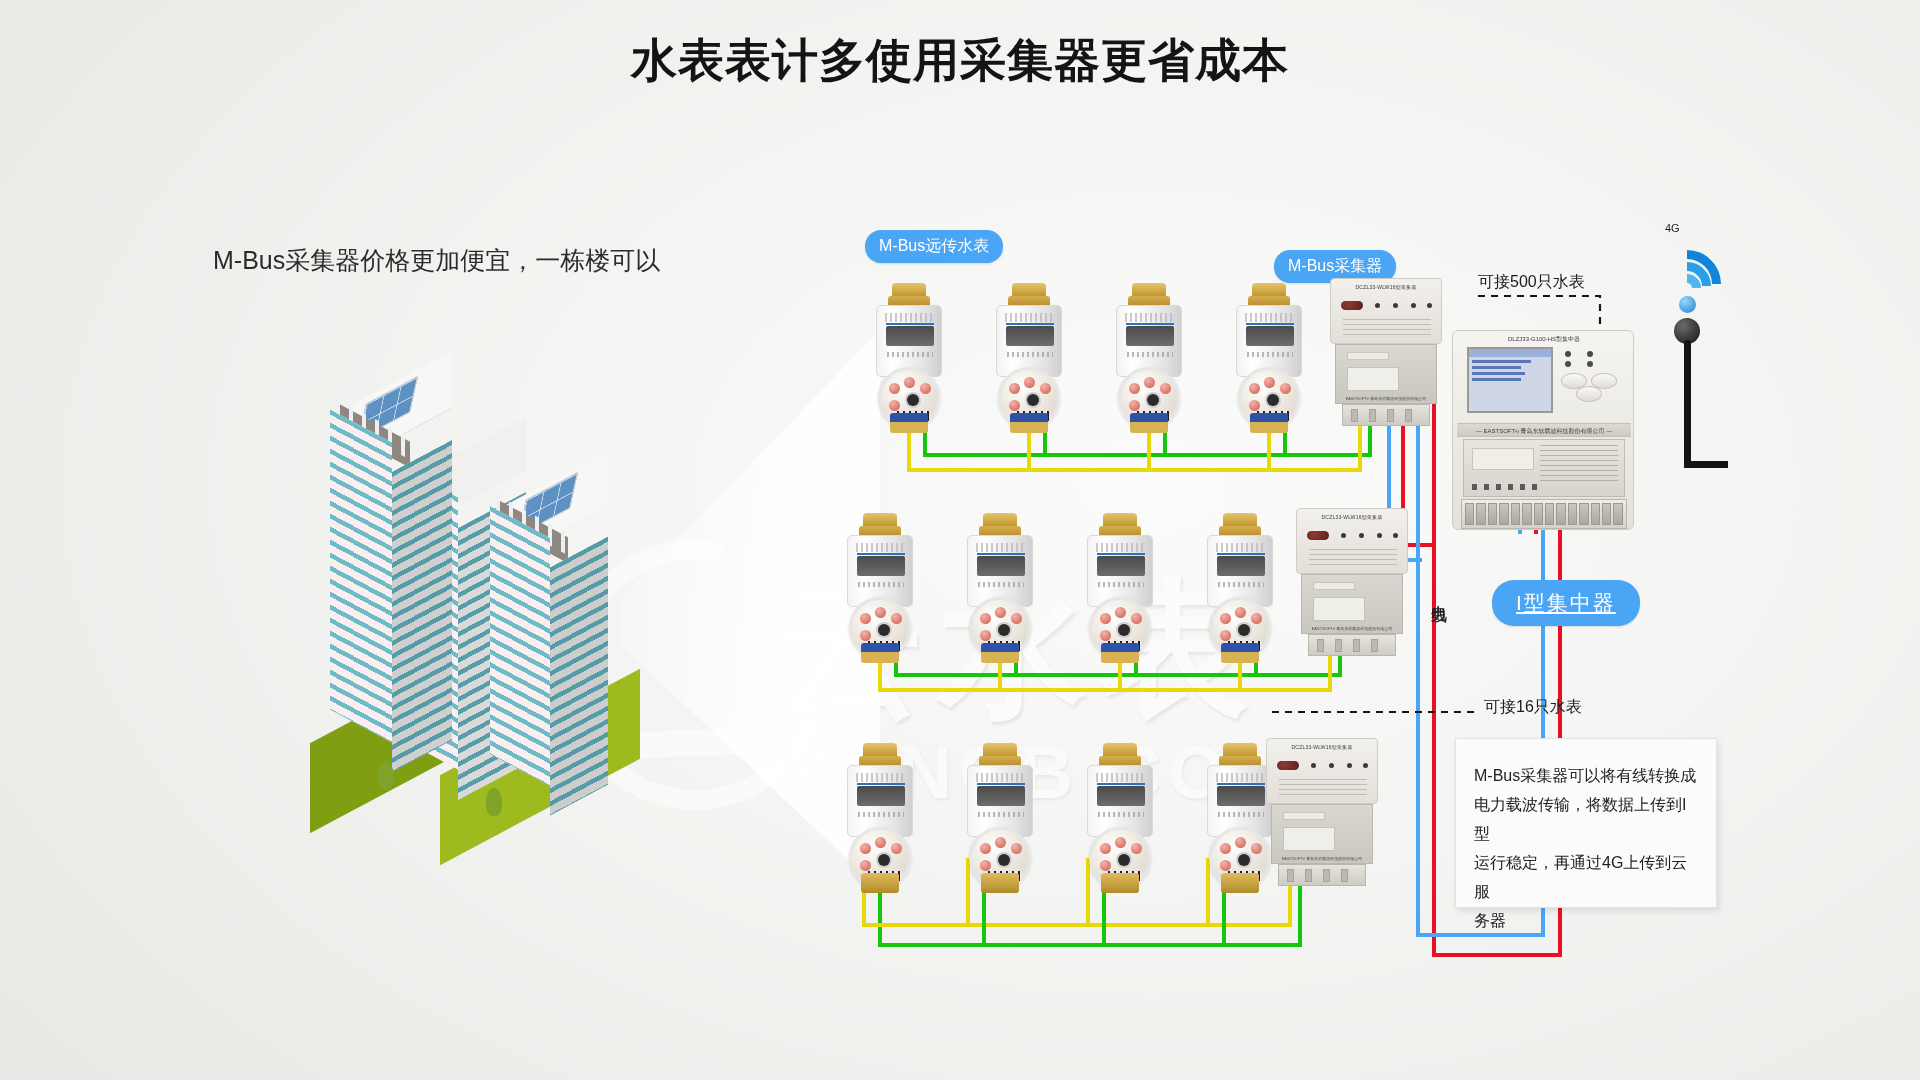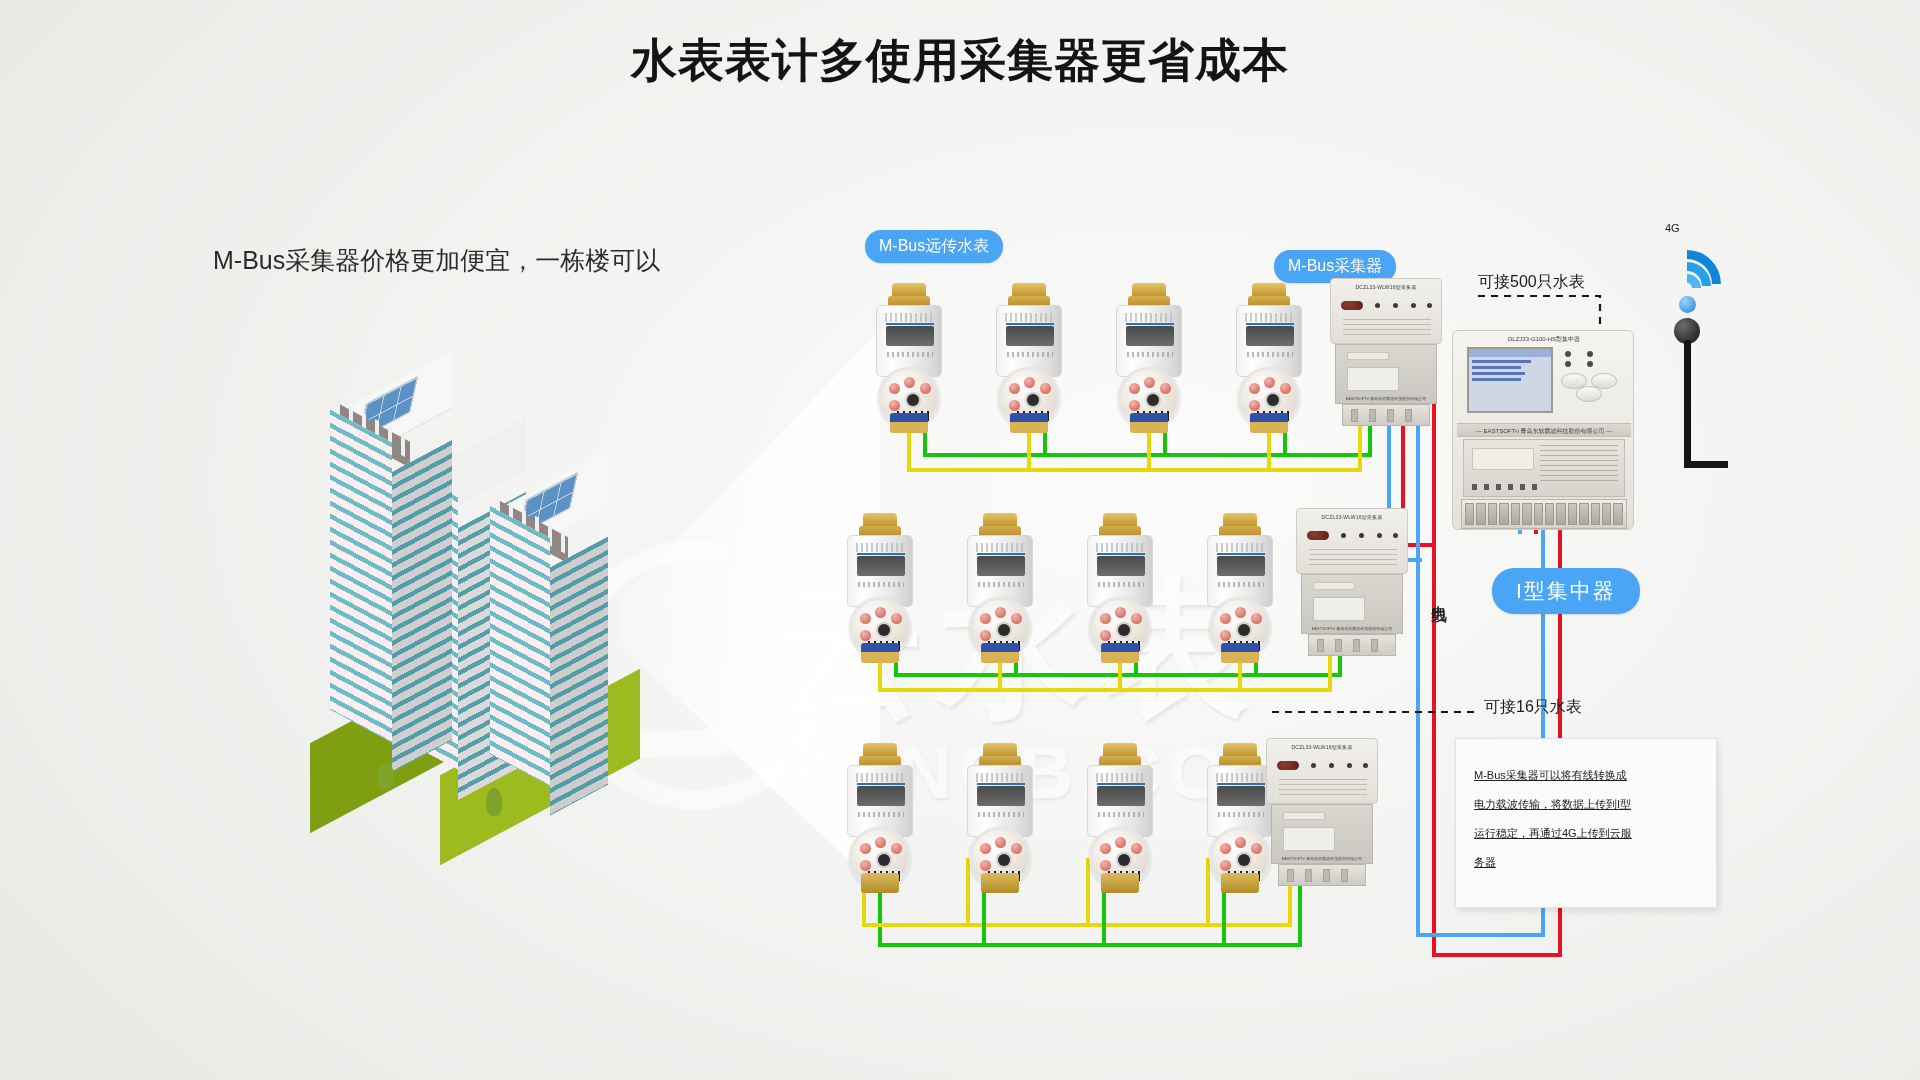--- a/index.html
+++ b/index.html
@@ -272,21 +272,21 @@
   #wifi .a3{ width:28px; height:28px; top:24px; left:22px; border-top-color:#4fb6f2; transform:rotate(45deg);}
   #wifi .dot{ position:absolute; left:28px; top:46px; width:17px; height:17px; border-radius:50%;
     background:radial-gradient(circle at 35% 30%, #9bd6fb, #1f7fd4); }
   #lab4g{ position:absolute; left:1665px; top:222px; font-size:11px; color:#1c1c1c; }
 
   
   #infobox {
     position:absolute; left:1455px; top:738px; width:262px; height:170px;
     background:#fbfbfb; border:1px solid #e3e3e3;
     box-shadow:2px 3px 7px rgba(0,0,0,.10);
-    padding:22px 18px; font-size:11px; line-height:29px; color:#222;text-decoration:underline;
+    padding:22px 18px; font-size:16px; line-height:29px; color:#222;
   }
 </style>
 </head>
 <body>
 
 <div id="stage">
 
   <div id="title">水表表计多使用采集器更省成本</div>
 
   <div id="lead">
@@ -414,21 +414,21 @@
       <path d="M1272,712 L1475,712"></path>
     </g>
 
     <g stroke="#171717" stroke-width="3" fill="none" stroke-dasharray="7 7">
       <path d="M1688,318 L1688,336"></path>
     </g>
   </svg>
 
   <div class="badge" style="left:865px; top:230px;">M-Bus远传水表</div>
   <div class="badge" style="left:1274px; top:230px;margin-top:20px;">M-Bus采集器</div>
-  <div class="badge big" style="left:1492px; top:568px;">I型集中器</div>
+  <div class="badge big" style="left:1492px; top:580px;text-decoration:underline;">I型集中器</div>
 
   <div class="plab" style="left:1478px; top:272px;">可接500只水表</div>
   <div class="plab" style="left:1484px; top:697px;">可接16只水表</div>
   <div class="vlab" style="left:1428px; top:592px;">电力线</div>
   <div id="lab4g">4G</div>
 
   <div id="wifi">
     <div class="warc a1"></div>
     <div class="warc a2"></div>
     <div class="warc a3"></div>

